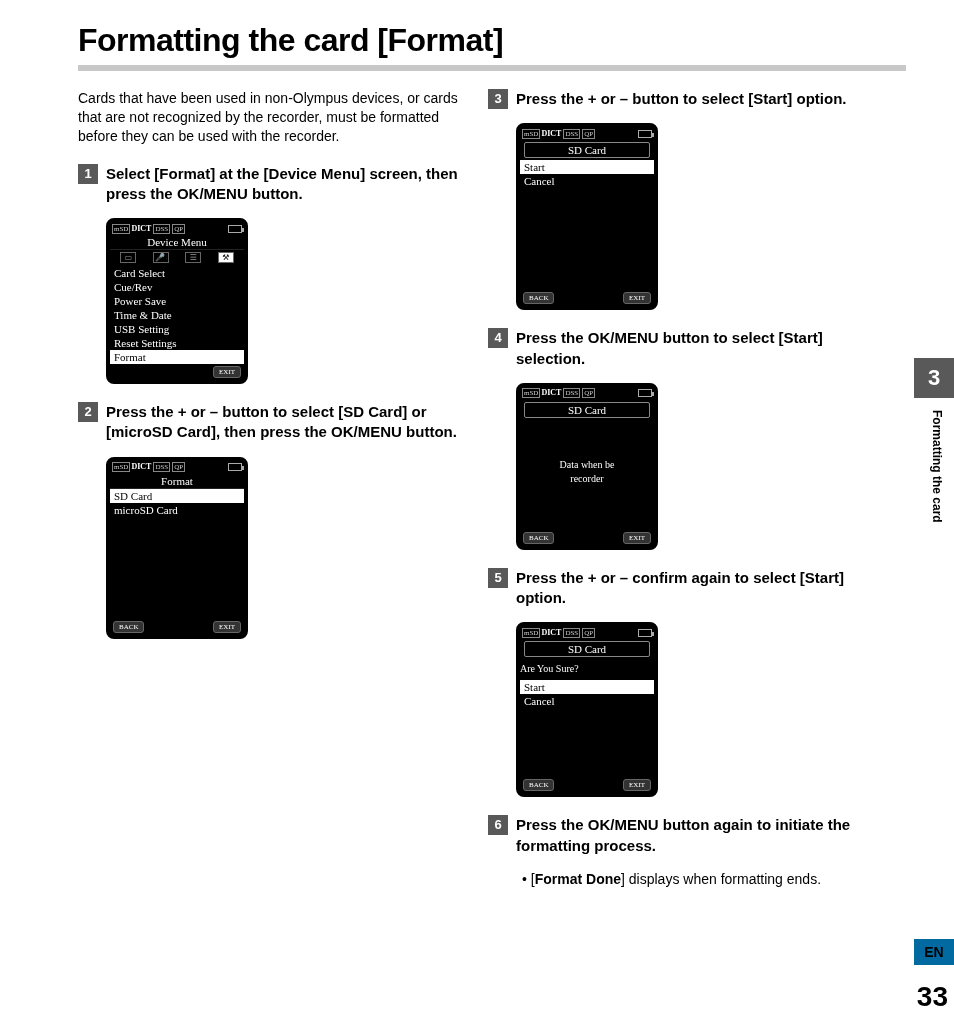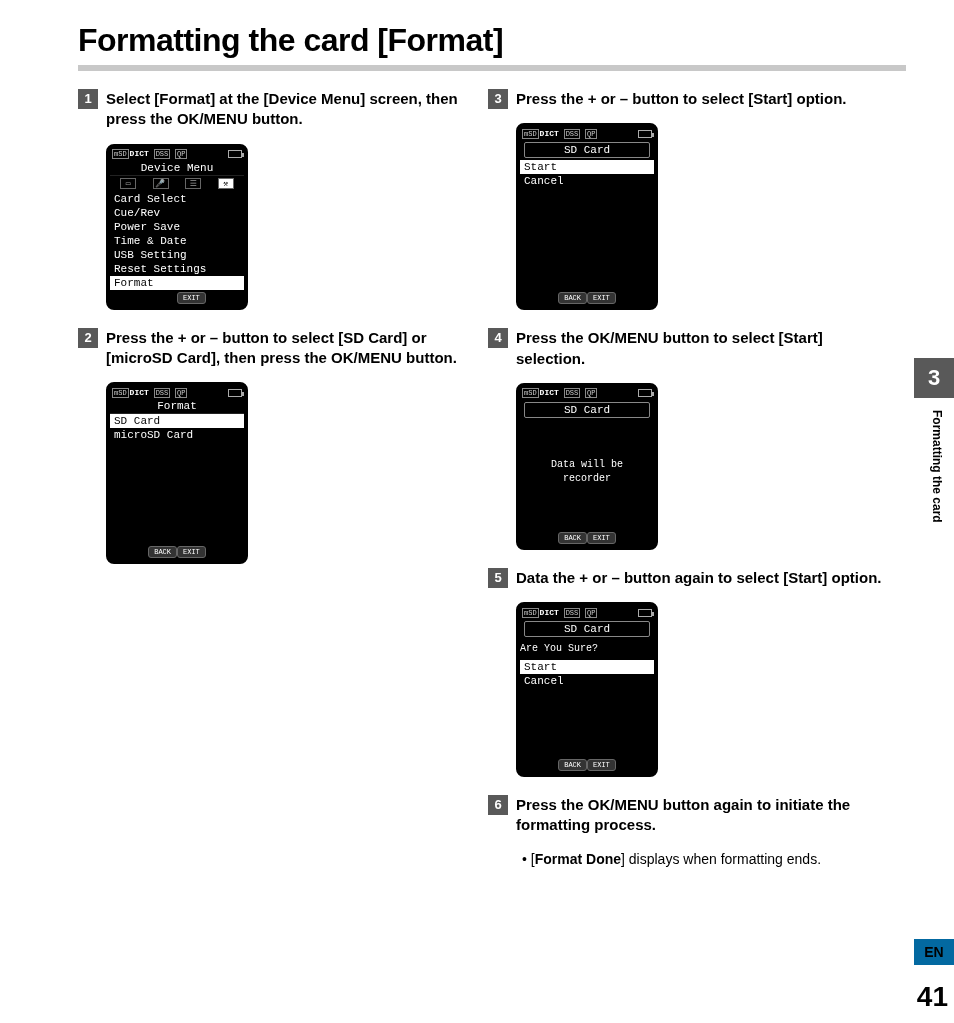--- a/index.html
+++ b/index.html
@@ -69,21 +69,21 @@
   }
   .bullet::before { content: "•  "; }
   
   .lcd {
     width: 142px;
     margin: 12px 0 18px 28px;
     border: 4px solid #000;
     border-radius: 8px;
     background: #000;
     color: #fff;
-    font-family: Liberation Mono, monospace;
+    font-family: Liberation Serif, serif;
     font-size: 10px;
     overflow: hidden;
   }
   .lcd-status {
     height: 13px;
     background: #000;
     display: flex;
     align-items: center;
     justify-content: space-between;
     padding: 0 2px;
@@ -144,21 +144,21 @@
     padding: 38px 6px;
     font-size: 10px;
     line-height: 1.4;
   }
   .lcd-q {
     padding: 4px 0 6px 0;
     font-size: 10px;
   }
   .lcd-soft {
     display: flex;
-    justify-content: center;
+    justify-content: space-between;
     padding: 2px 3px 2px 3px;
     font-size: 7px;
     color: #fff;
   }
   .lcd-soft span {
     background: #333;
     border: 1px solid #666;
     border-radius: 3px;
     padding: 0 5px;
     line-height: 10px;
@@ -210,20 +210,21 @@
 </style>
 </head>
 <body>
 
 <h1 class="page-title">Formatting the card [Format]</h1>
 <div class="title-rule"></div>
 
 <div class="content">
 
   <div class="col left">
+    <p class="intro">Cards that have been used in non-Olympus devices, or cards that are not recognized by the recorder, must be formatted before they can be used with the recorder.</p>
 
     <div class="step">
       <div class="step-num">1</div>
       <p class="step-text">
         <span>Select [</span><span>Format</span><span>] at the [</span><span>Device Menu</span><span>] screen, then press the </span><span>OK/MENU</span><span> button.</span>
       </p>
     </div>
 
     <div class="lcd">
       <div class="lcd-status">
@@ -309,34 +310,34 @@
     </div>
 
     <div class="lcd">
       <div class="lcd-status">
         <span><span class="seg">mSD</span><span style="font-weight:bold;margin-left:1px">DICT</span> <span class="seg">DSS</span> <span class="seg">QP</span></span>
         <span class="batt"><span class="fill" style="width:100%"></span></span>
       </div>
       <div class="lcd-title boxed">SD Card</div>
       <div class="lcd-body">
         <div class="lcd-msg">
-          <span>Data will be</span><br>
+          <span>Data when be</span><br>
           <span>recorder</span>
         </div>
       </div>
       <div class="lcd-soft">
           <span>BACK</span>
           <span>EXIT</span>
         </div>
     </div>
 
     <div class="step">
       <div class="step-num">5</div>
       <p class="step-text">
-        <span>Data the + or – button again to select [</span><span>Start</span><span>] option.</span>
+        <span>Press the + or – confirm again to select [</span><span>Start</span><span>] option.</span>
       </p>
     </div>
 
     <div class="lcd">
       <div class="lcd-status">
         <span><span class="seg">mSD</span><span style="font-weight:bold;margin-left:1px">DICT</span> <span class="seg">DSS</span> <span class="seg">QP</span></span>
         <span class="batt"><span class="fill" style="width:100%"></span></span>
       </div>
       <div class="lcd-title boxed">SD Card</div>
       <div class="lcd-body" style="min-height:118px">
@@ -358,13 +359,13 @@
     </div>
     <p class="bullet">
       <span>[</span><b>Format Done</b><span>] displays when formatting ends.</span>
     </p>
   </div>
 </div>
 
 <div class="side-tab-3">3</div>
 <div class="side-label">Formatting the card</div>
 <div class="side-en">EN</div>
-<div class="page-num">41</div>
+<div class="page-num">33</div>
 
 </body></html>

